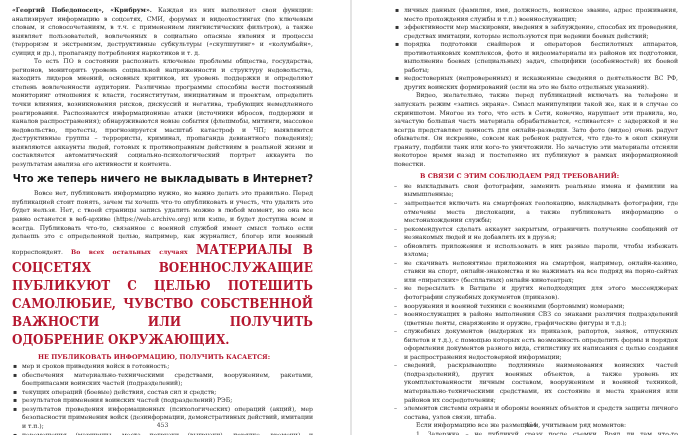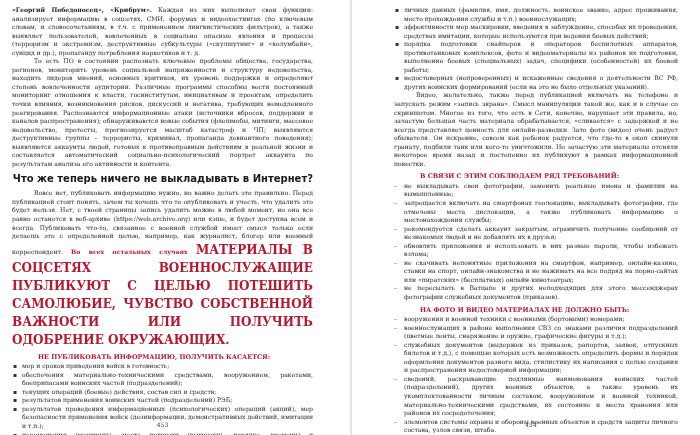--- a/index.html
+++ b/index.html
@@ -70,21 +70,20 @@
     <h3 class="redhead">В СВЯЗИ С ЭТИМ СОБЛЮДАЕМ РЯД ТРЕБОВАНИЙ:</h3>
     <ul class="dashes">
       <li>не выкладывать свои фотографии, заменить реальные имена и фамилии на вымышленные;</li>
       <li>запрещается включать на смартфонах геолокацию, выкладывать фотографии, где отмечены места дислокации, а также публиковать информацию о местонахождении службы;</li>
       <li>рекомендуется сделать аккаунт закрытым, ограничить получение сообщений от незнакомых людей и не добавлять их в друзья;</li>
       <li>обновлять приложения и использовать в них разные пароли, чтобы избежать взлома;</li>
       <li>не скачивать непонятные приложения на смартфон, например, онлайн-казино, ставки на спорт, онлайн-знакомства и не нажимать на все подряд на порно-сайтах или «пиратских» (бесплатных) онлайн-кинотеатрах;</li>
       <li>не пересылать в Ватцапе и других неподходящих для этого мессенджерах фотографии служебных документов (приказов).</li>
     </ul>
 
-    <h3 class="redhead">НА ФОТО И ВИДЕО МАТЕРИАЛАХ НЕ ДОЛЖНО БЫТЬ:</h3>
     <ul class="dashes">
       <li>вооружения и военной техники с военными (бортовыми) номерами;</li>
       <li>военнослужащих в районе выполнения СВЗ со знаками различия подразделений (цветные ленты, снаряжение и оружие, графические фигуры и т.д.);</li>
       <li>служебных документов (выдержек из приказов, рапортов, заявок, отпускных билетов и т.д.), с помощью которых есть возможность определить формы и порядок оформления документов разного вида, стилистику их написания с целью создания и распространения недостоверной информации;</li>
       <li>сведений, раскрывающие подлинные наименования воинских частей (подразделений), других военных объектов, а также уровень их укомплектованности личным составом, вооружением и военной техникой, материально-техническими средствами, их состояние и места хранения или районов их сосредоточения;</li>
       <li>элементов системы охраны и обороны военных объектов и средств защиты личного состава, узлов связи, штаба.</li>
     </ul>
 
     <p class="indent">Если информацию все же размещаем, учитываем ряд моментов:</p>
     <p class="indent">1. Задержка – не публикуй сразу после съемки. Вряд ли там что-то сенсационное, поэтому подожди 2-3 дня, неделю или несколько месяцев (в зависимости от материала), дабы не навредить товарищам.</p>

